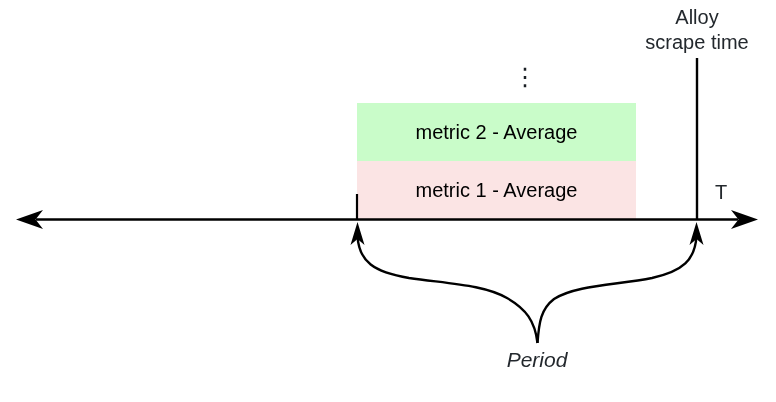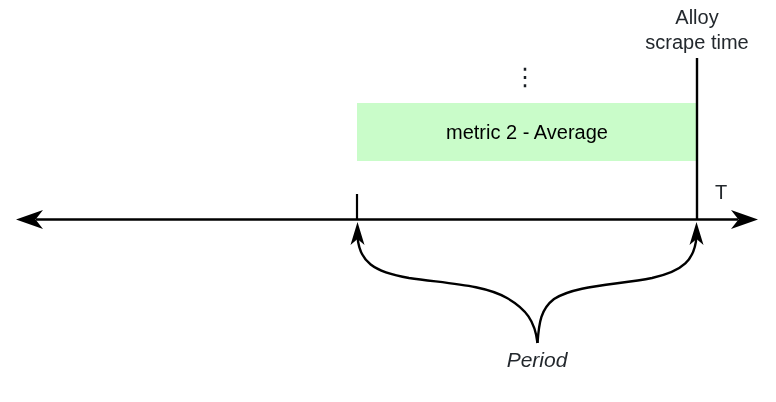--- a/index.html
+++ b/index.html
@@ -11,21 +11,21 @@
     position: relative;
     width: 776px;
     height: 402px;
     background: #ffffff;
     font-family: "Liberation Sans", sans-serif;
     overflow: hidden;
   }
   .bar {
     position: absolute;
     left: 357px;
-    width: 340px;
+    width: 279px;
     height: 58px;
     display: flex;
     align-items: center;
     justify-content: center;
     font-size: 20px;
     color: #000000;
   }
   .bar-metric2 {
     top: 103px;
     background: #c9fcc9;
@@ -77,20 +77,23 @@
   }
 </style>
 </head>
 <body>
 
 <div class="canvas">
 
   <div class="bar bar-metric2">
     <span>metric 2 - Average</span>
   </div>
+  <div class="bar bar-metric1">
+    <span>metric 1 - Average</span>
+  </div>
 
   <svg class="overlay" viewBox="0 0 776 402" xmlns="http://www.w3.org/2000/svg">
 
     <line x1="36" y1="219.5" x2="738" y2="219.5" stroke="#000000" stroke-width="2.6"></line>
     <polygon points="16,219.5 43,210 35.5,219.5 43,229" fill="#000000"></polygon>
     <polygon points="758,219.5 731,210 738.5,219.5 731,229" fill="#000000"></polygon>
 
     <line x1="697" y1="58" x2="697" y2="219" stroke="#000000" stroke-width="2.4"></line>
 
     <line x1="357" y1="194" x2="357" y2="219" stroke="#000000" stroke-width="2.2"></line>

